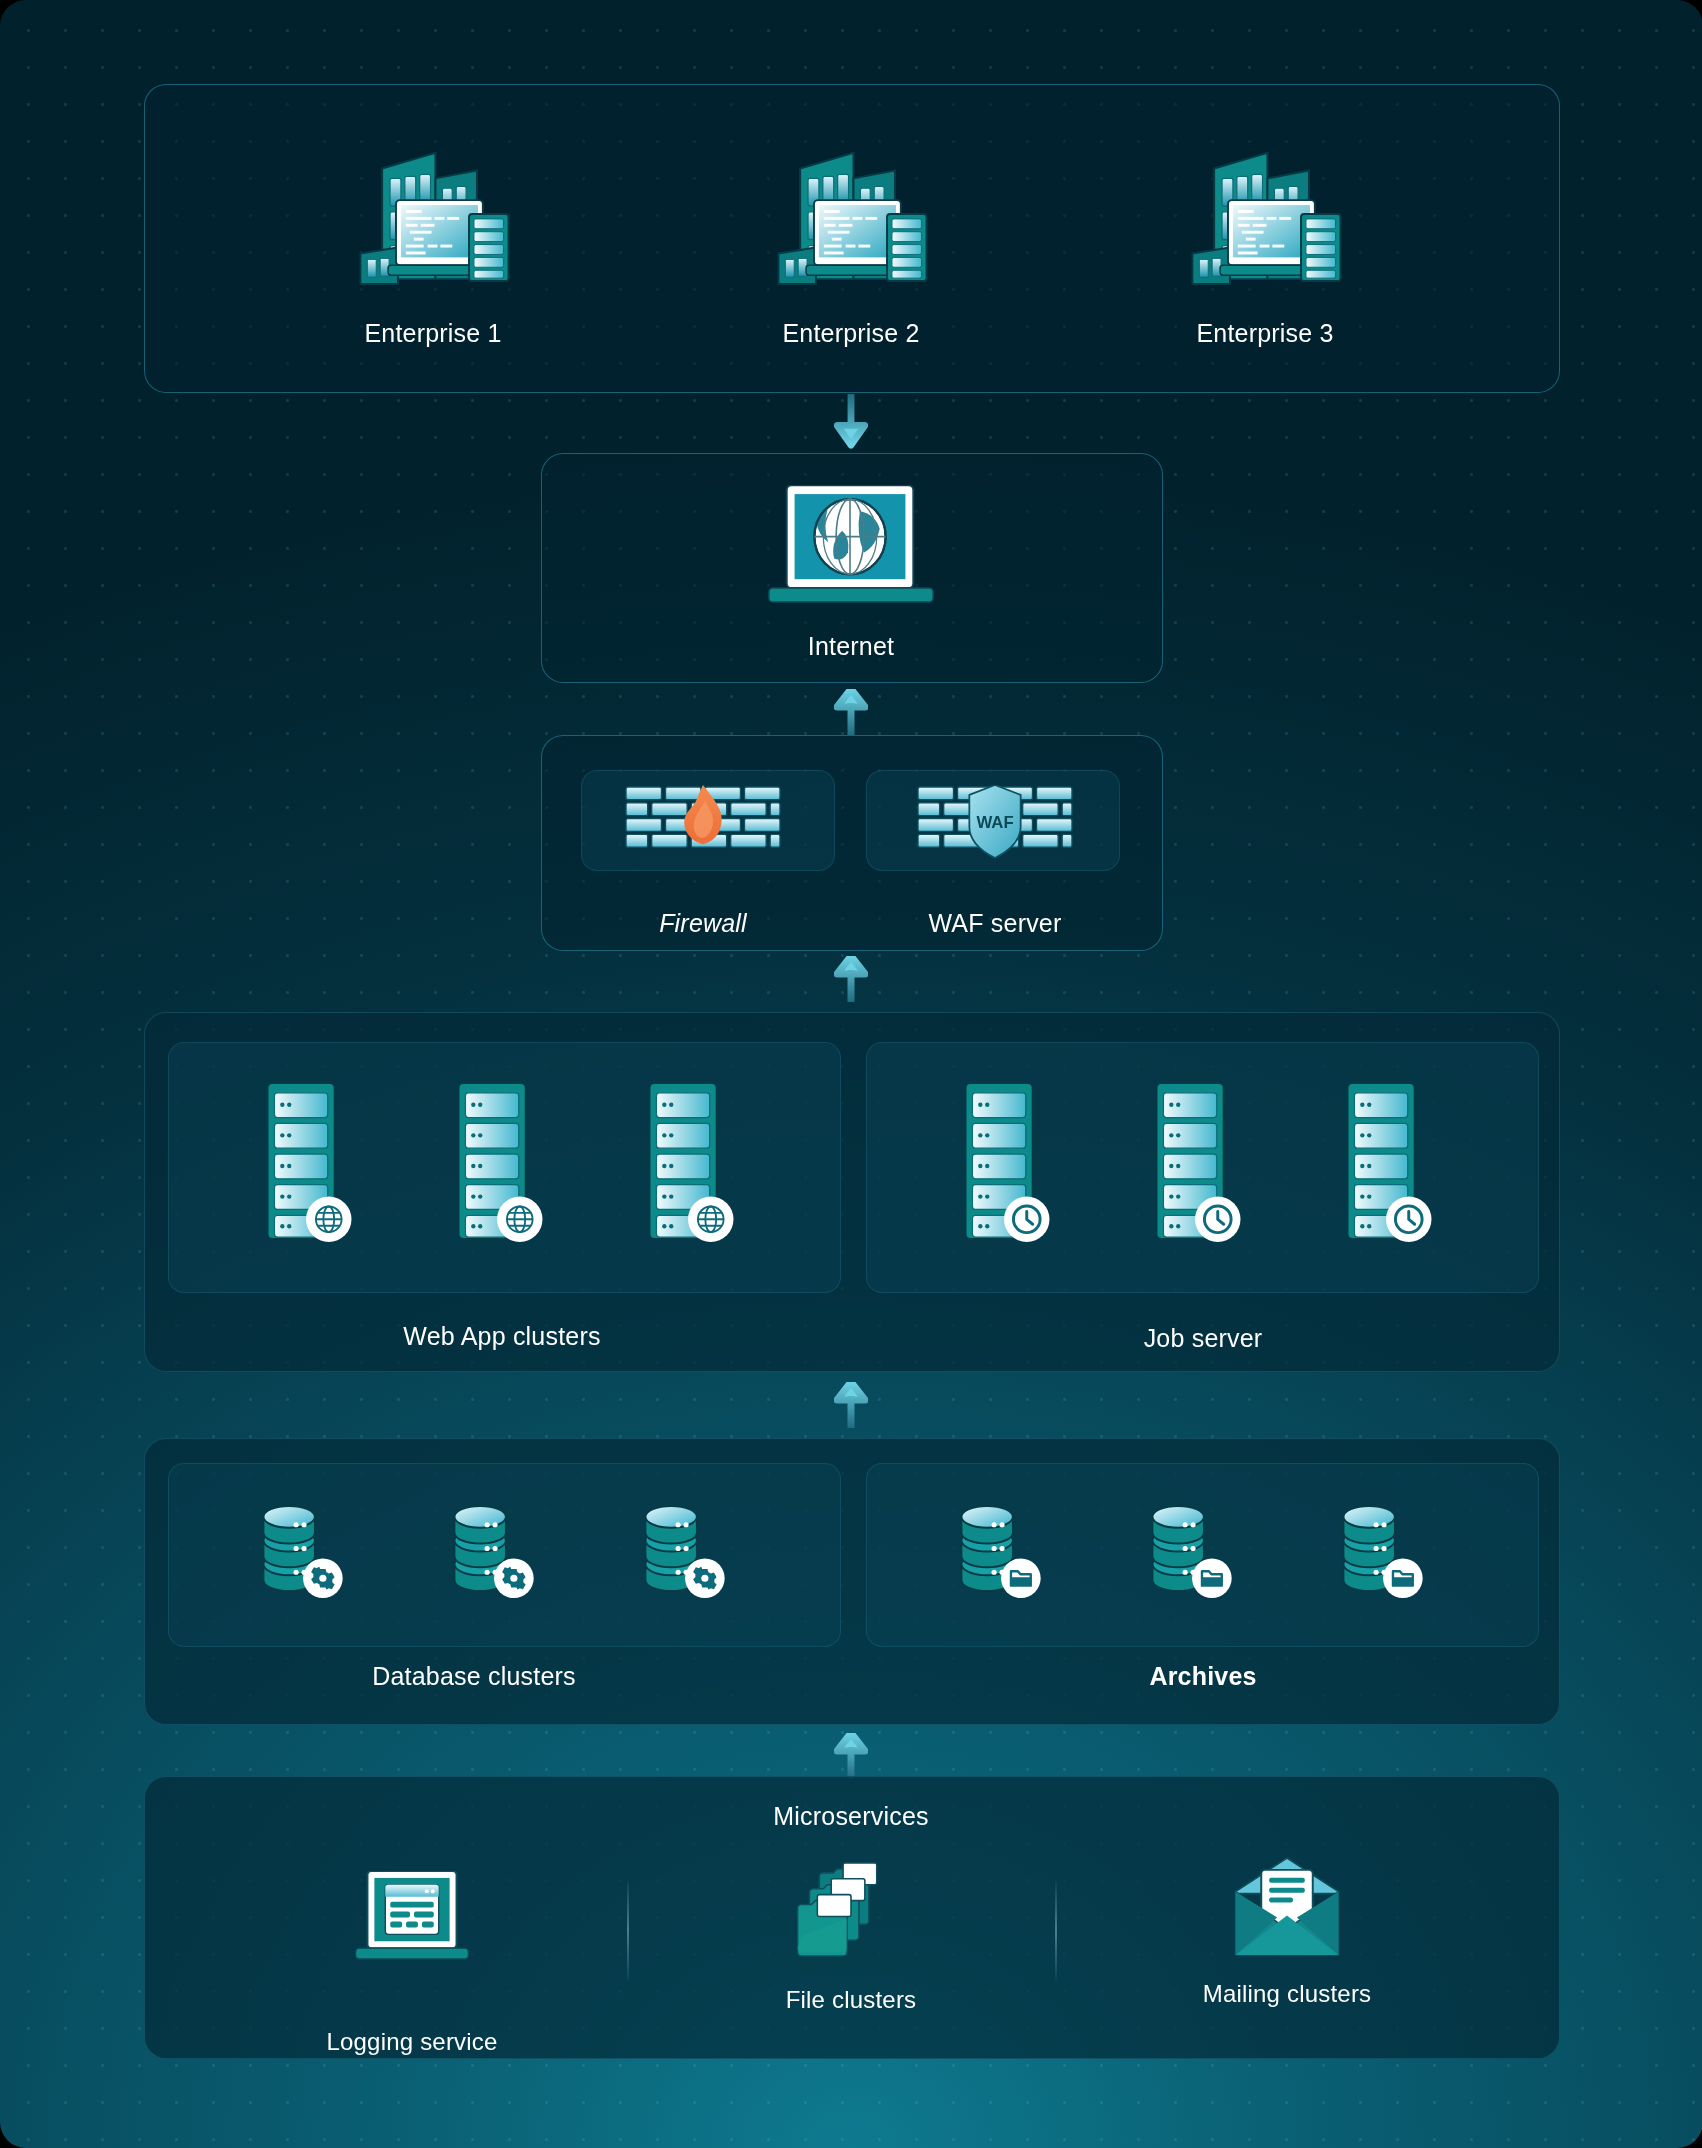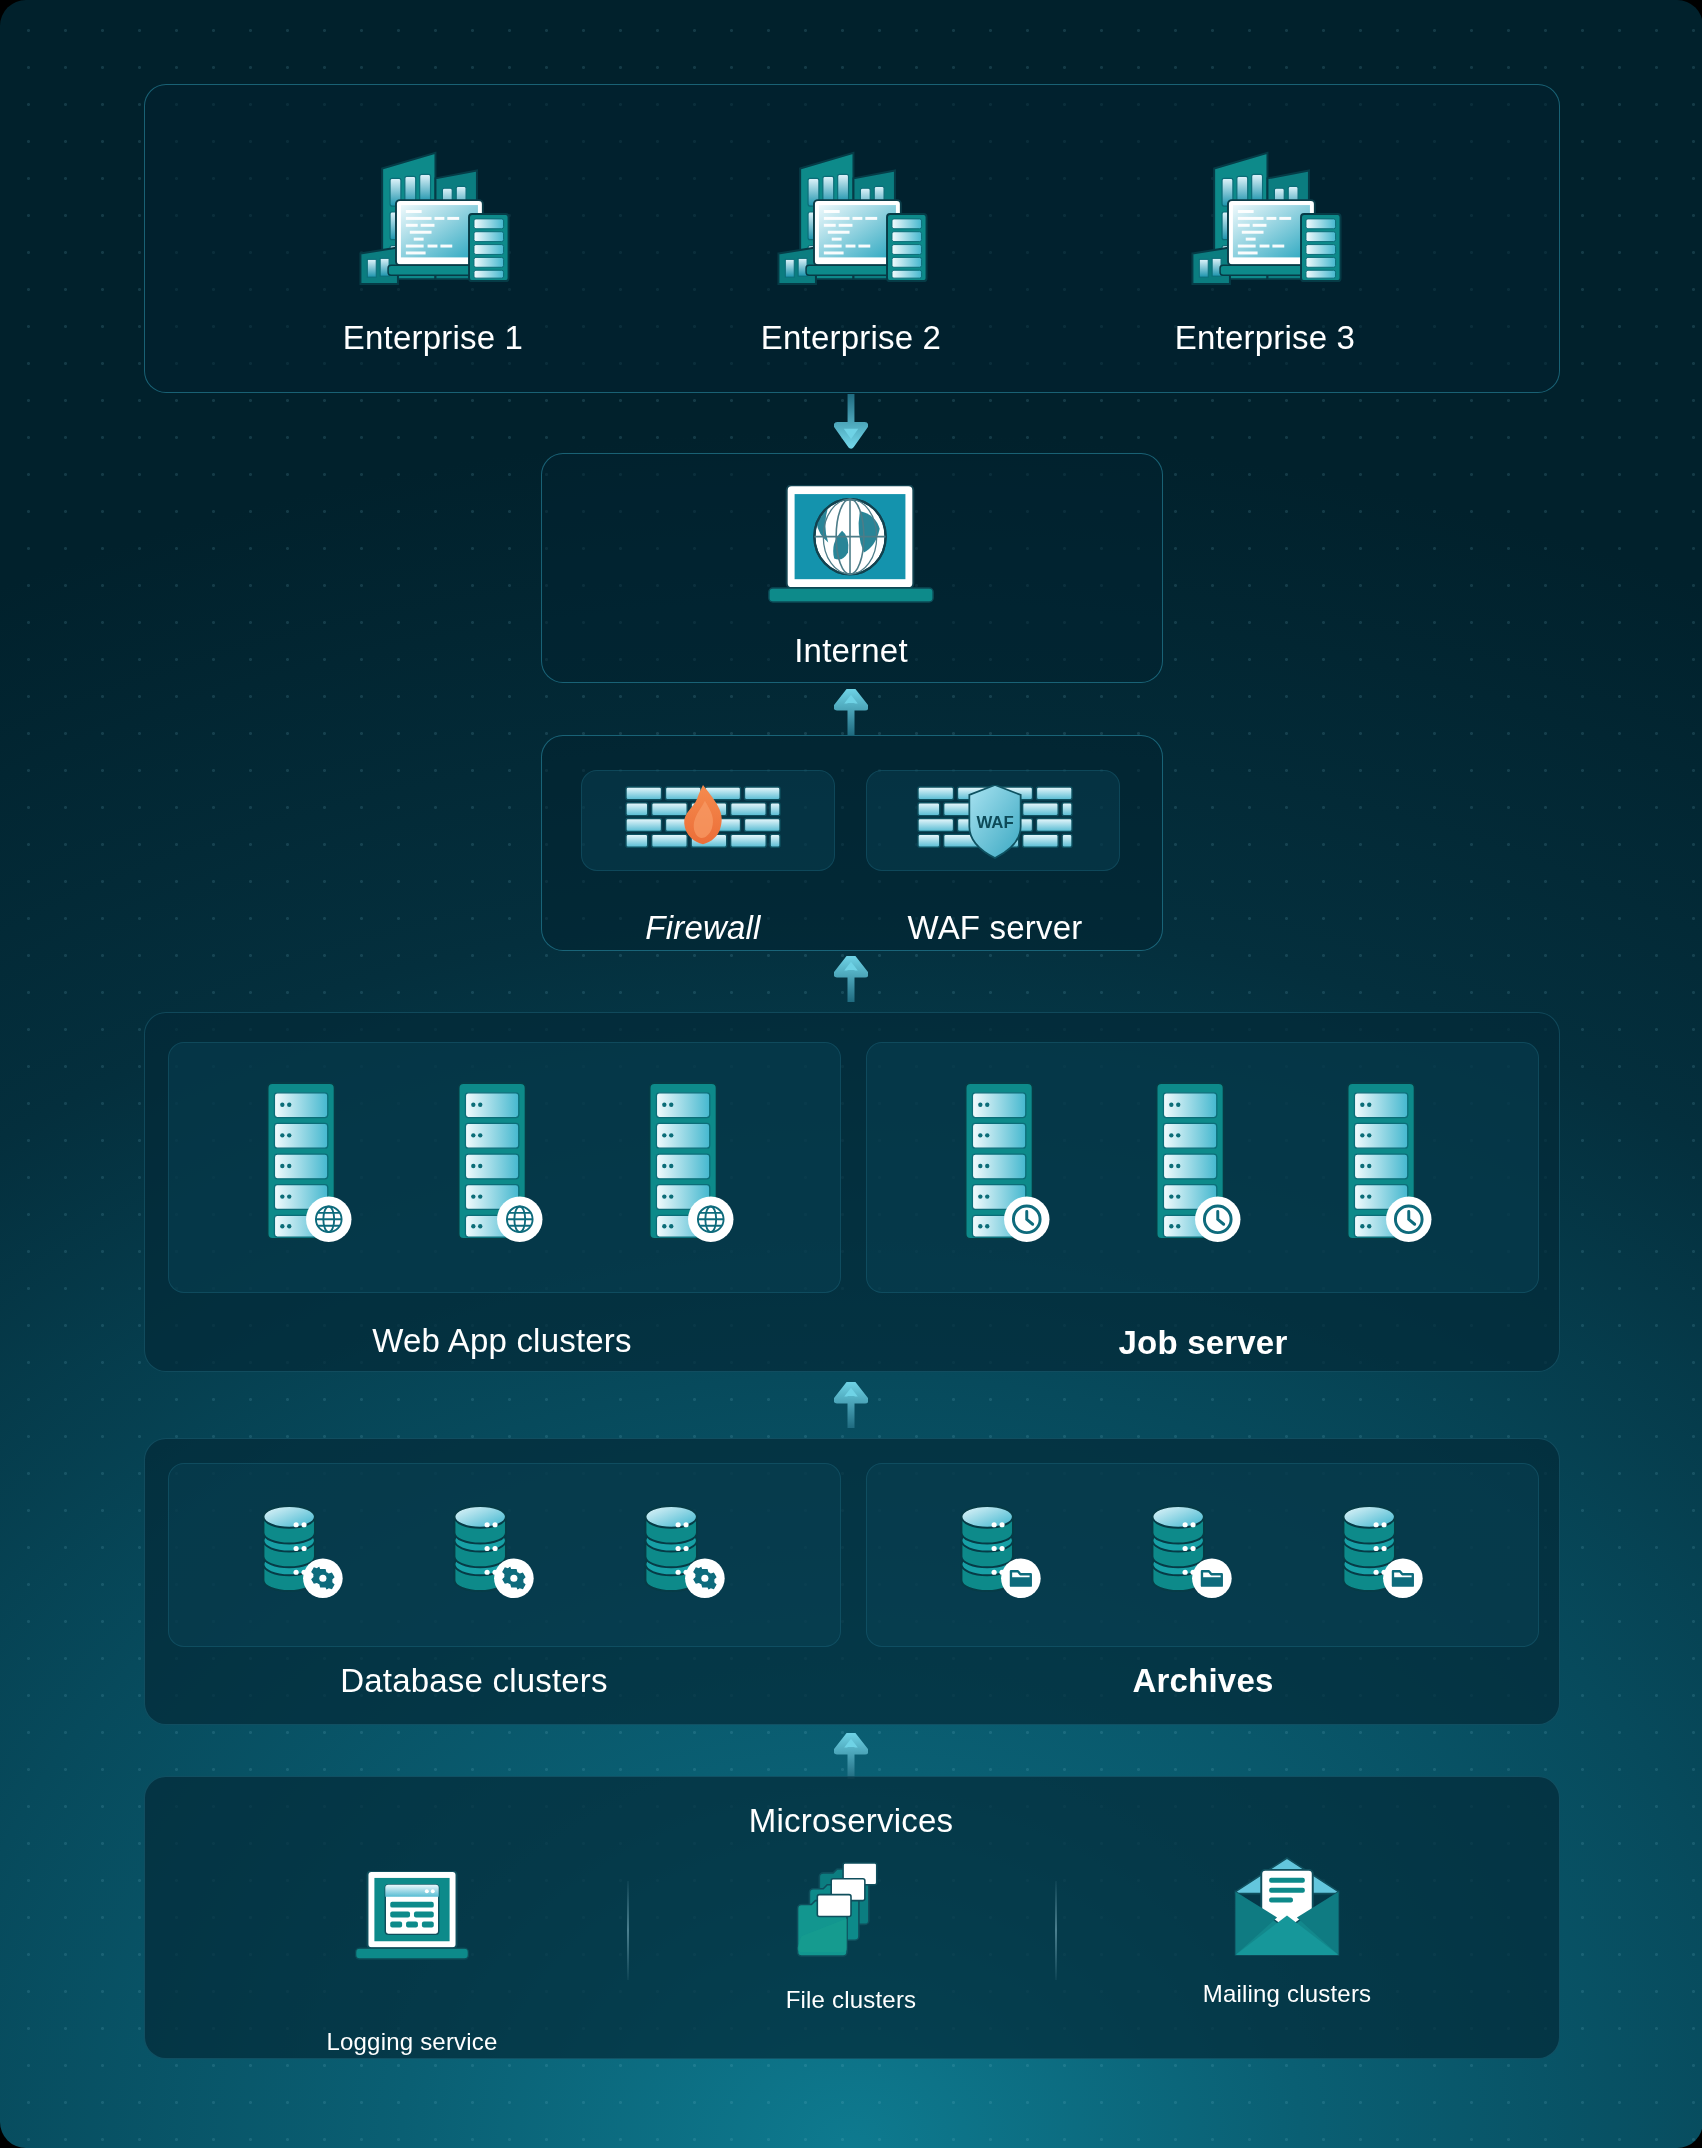--- a/index.html
+++ b/index.html
@@ -49,21 +49,21 @@
   .subpanel {
     position: absolute;
     border-radius: 16px;
     background: rgba(10, 70, 90, 0.40);
     border: 1px solid rgba(45, 130, 155, 0.25);
   }
 
   .label {
     position: absolute;
     color: #ffffff;
-    font-size: 33px;
+    font-size: 25px;
     letter-spacing: 0.2px;
     text-align: center;
     white-space: nowrap;
     transform: translateX(-50%);
   }
   .label.sm { font-size: 24px; }
 
   .arrow { position: absolute; transform: translateX(-50%); }
 
   .divider {
@@ -591,21 +591,21 @@
           <circle cx="26" cy="147" r="2.2"></circle>
       </g>
       <g transform="translate(66,140)">
         <circle cx="0" cy="0" r="23" fill="#ffffff"></circle>
         <circle cx="0" cy="0" r="13.5" fill="none" stroke="#0e6b7c" stroke-width="3"></circle>
         <path d="M0 -8 L0 0 L6 5" stroke="#0e6b7c" stroke-width="3" fill="none" stroke-linecap="round"></path>
       </g>
     </svg>
   </div>
 
-  <div class="label" style="left:1203px; top:1324px;font-weight:bold;">Job server</div>
+  <div class="label" style="left:1203px; top:1324px;">Job server</div>
 
   <div class="arrow" style="left:851px; top:1382px;">
     <svg width="34" height="46" viewBox="0 0 34 46">
       <path d="M17 46 L17 14 M17 0 L3 18 L31 18 Z" stroke="url(#gArrowUp)" stroke-width="7" fill="#6fd3e6" stroke-linejoin="round"></path>
     </svg>
   </div>
 
   <div class="panel solid" style="left:144px; top:1438px; width:1416px; height:287px;"></div>
 
   <div class="subpanel" style="left:168px; top:1463px; width:673px; height:184px;"></div>

